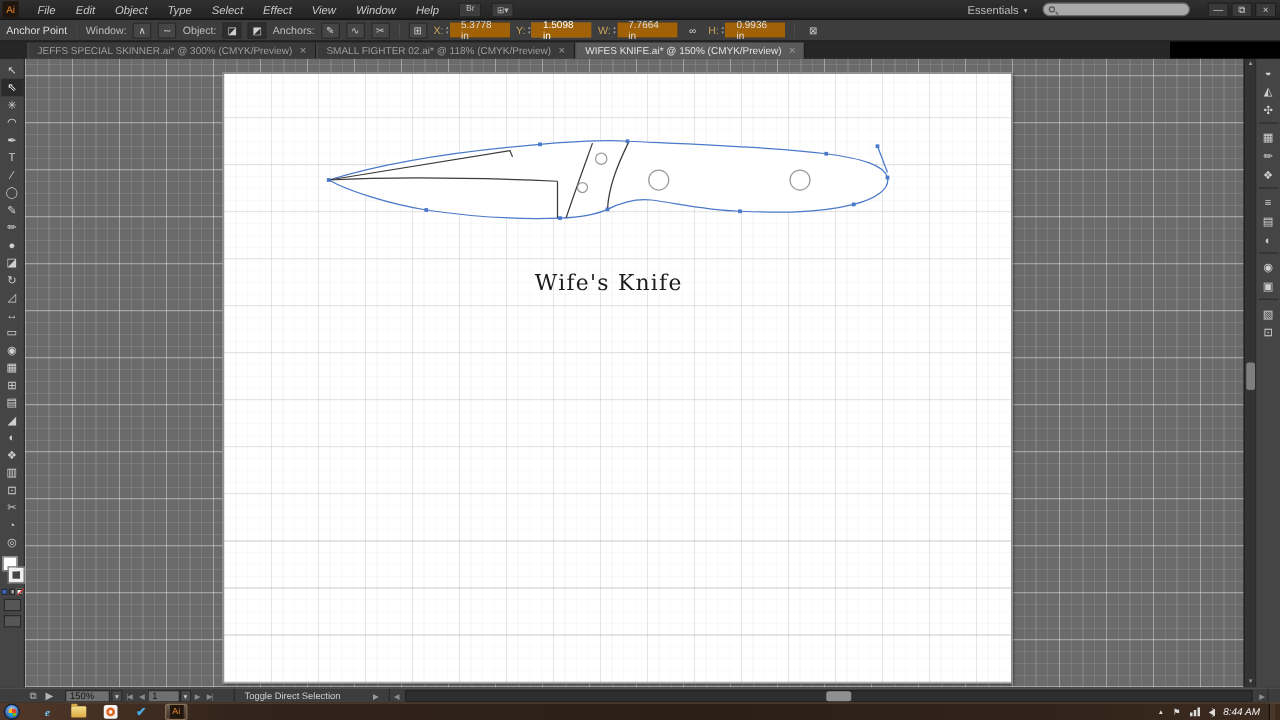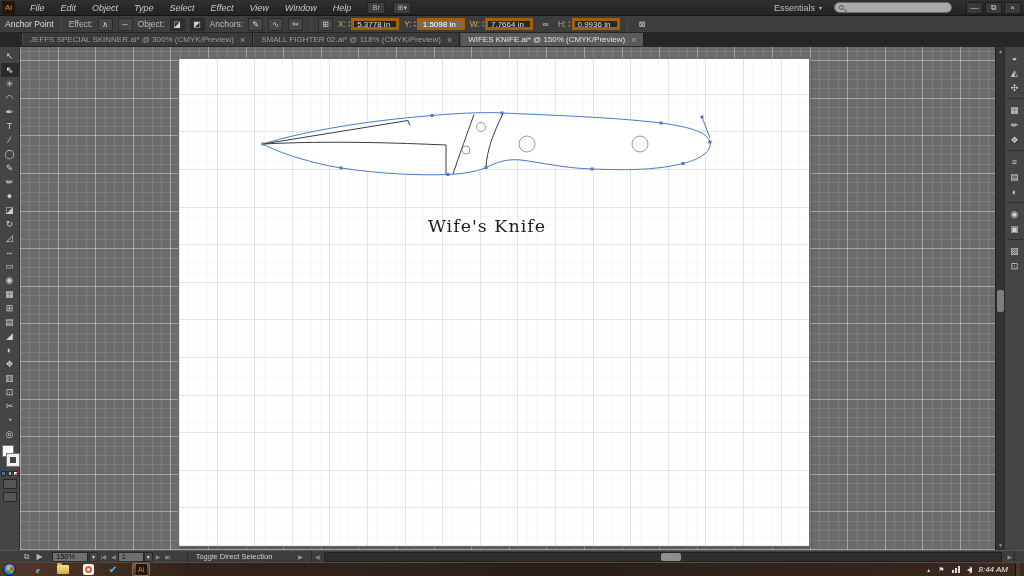--- a/index.html
+++ b/index.html
@@ -30,27 +30,27 @@
     border-bottom:1px solid #252525; display:flex; align-items:center; font-size:8.5px; color:#bdbdbd; padding-left:5px; gap:5px; }
   .cb-sep { width:1px; height:13px; background:#2a2a2a; border-right:1px solid #4d4d4d; margin:0 2px; }
   .cb-label { white-space:nowrap; }
   .cb-label.strong { color:#dedede; }
   .cb-btn { min-width:15px; height:13px; background:#464646; border:1px solid #2a2a2a; color:#cfcfcf;
     font-size:8px; display:flex; align-items:center; justify-content:center; padding:0 2px; }
   .cb-btn.pressed { background:#2e2e2e; }
   .cb-field { display:flex; align-items:center; gap:1px; }
   .fld-label { color:#c9a35a; margin-right:1px; }
   .spin { display:flex; flex-direction:column; font-size:4px; line-height:4px; color:#9a9a9a; }
-  .cinput { width:48px; height:12px; background:#272727; border:3px solid #a16207; color:#ddd; font-size:8px;
+  .cinput { width:48px; height:12px; background:#272727; border:6px solid #a16207; color:#ddd; font-size:8px;
     display:flex; align-items:center; padding:0 3px; }
   .cinput.hl { background:#6f6f6f; color:#fff; }
 
   
-  .tabbar { position:absolute; left:0; top:33px; width:1024px; height:14px; background:#262626;
-    display:flex; align-items:flex-start; padding-left:22px; }
+  .tabbar { position:absolute; left:0; top:33px; width:936px; height:14px; background:#262626;
+    display:flex; align-items:center; padding-left:22px; }
   .tab { height:13px; display:flex; align-items:center; gap:6px; padding:0 7px; background:#3a3a3a;
     border-right:1px solid #1c1c1c; border-left:1px solid #4a4a4a; font-size:8px; color:#9d9d9d; white-space:nowrap; }
   .tab.active { background:#5a5a5a; color:#e2e2e2; }
   .tab-close { color:#9d9d9d; font-size:9px; }
 
   
   .toolpanel { position:absolute; left:0; top:47px; width:20px; height:503px; background:#454545;
     border-right:1px solid #2c2c2c; display:flex; flex-direction:column; align-items:center; padding-top:2px; }
   .tool { width:18px; height:14px; display:flex; align-items:center; justify-content:center;
     color:#cfcfcf; font-size:9px; line-height:14px; }
@@ -169,21 +169,21 @@
   <div class="winbtns">
     <div class="winbtn">—</div>
     <div class="winbtn">⧉</div>
     <div class="winbtn">×</div>
   </div>
 </div>
 
 <div class="controlbar">
   <span class="cb-label strong">Anchor Point</span>
   <div class="cb-sep"></div>
-  <span class="cb-label">Effect:</span>
+  <span class="cb-label">Window:</span>
   <div class="cb-btn">∧</div>
   <div class="cb-btn">∼</div>
   <span class="cb-label">Object:</span>
   <div class="cb-btn pressed">◪</div>
   <div class="cb-btn pressed">◩</div>
   <span class="cb-label">Anchors:</span>
   <div class="cb-btn">✎</div>
   <div class="cb-btn">∿</div>
   <div class="cb-btn">✂</div>
   <div class="cb-sep"></div>

